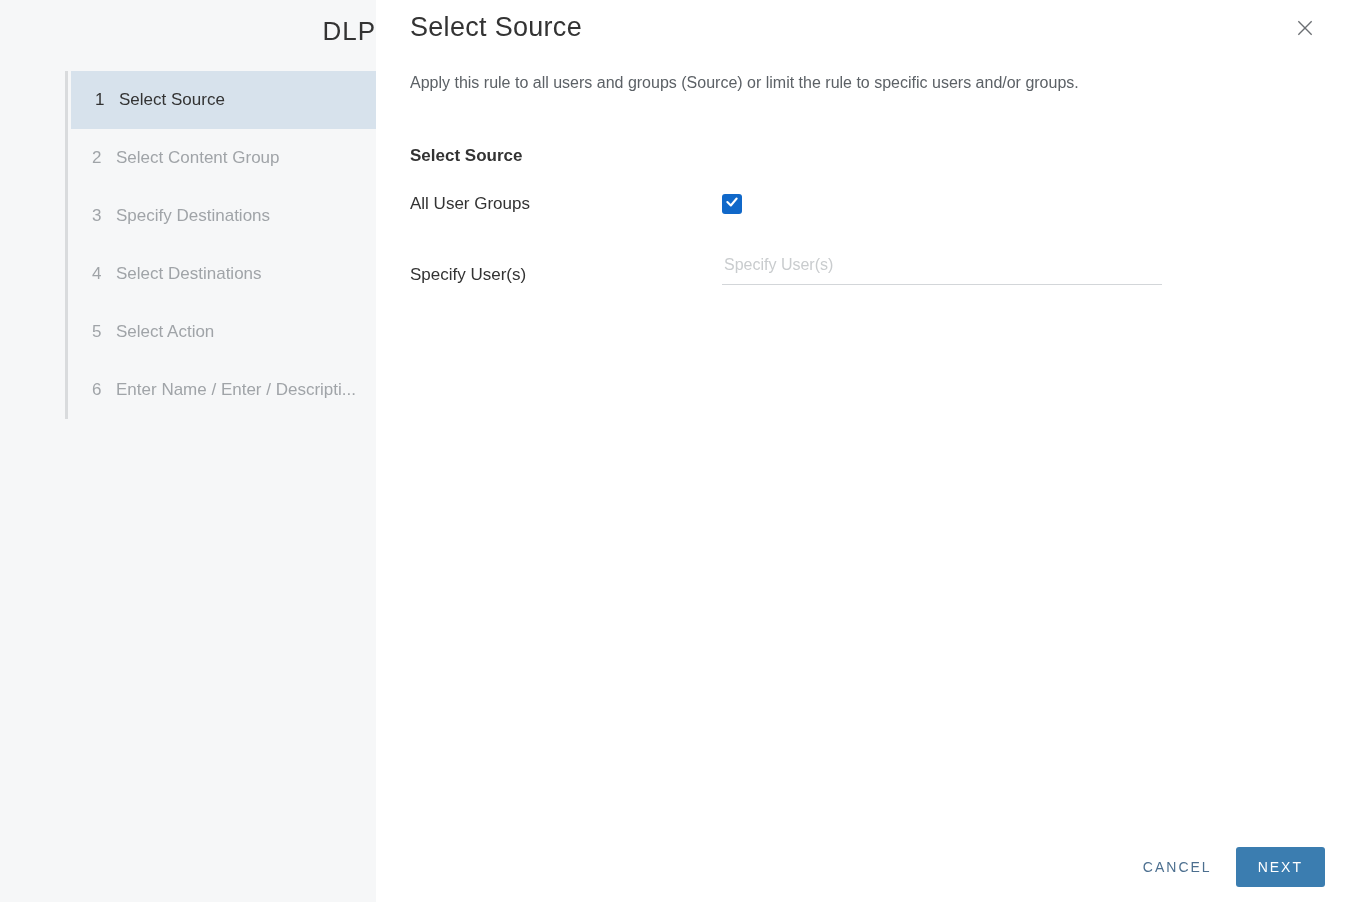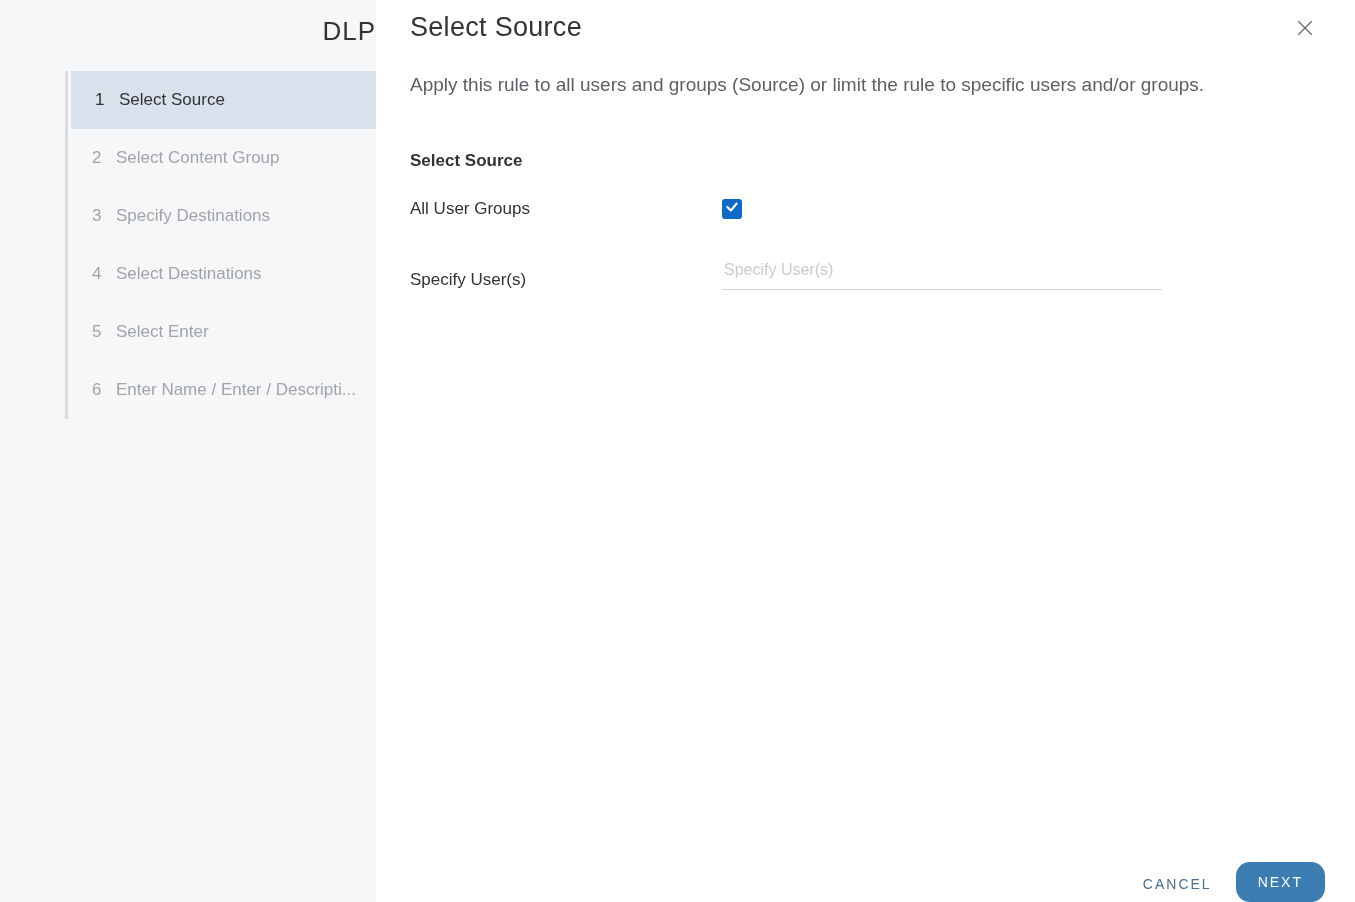--- a/index.html
+++ b/index.html
@@ -95,21 +95,21 @@
     flex:1;
   }
   .close-btn {
     background:none; border:none; cursor:pointer; padding:6px;
     color:#6b6f73;
   }
   .close-btn svg { width:20px; height:20px; display:block; }
 
   .page-desc {
     padding: 28px 34px 0 34px;
-    font-size: 19px;
+    font-size: 16px;
     color: #5c6166;
     line-height:1.4;
   }
 
   .form-area {
     padding: 52px 34px 0 34px;
   }
   .section-title {
     font-size: 17px;
     font-weight: 600;
@@ -148,21 +148,21 @@
   }
   .underline-input::placeholder { color:#c9ccce; }
   .underline-input:disabled { color:#c9ccce; }
 
   
   .footer {
     position:absolute;
     bottom:0; left:0; right:0;
     height:70px;
     display:flex;
-    align-items:flex-end;
+    align-items:center;
     justify-content:flex-end;
     padding: 0 30px;
     gap: 20px;
     background:#fff;
   }
   .btn-cancel {
     background:none; border:none;
     font-size:14px;
     letter-spacing:2px;
     color:#4c6f8f;
@@ -171,21 +171,21 @@
     padding:10px 4px;
   }
   .btn-next {
     background:#3b7db0;
     color:#fff;
     border:none;
     font-size:14px;
     letter-spacing:2px;
     font-weight:500;
     padding:12px 22px;
-    border-radius:14px;
+    border-radius:3px;
     cursor:pointer;
   }
 </style>
 </head>
 <body>
 
 <div class="wrap">
 
   <aside class="sidebar">
     <div class="sidebar-title">DLP</div>
@@ -201,21 +201,21 @@
       <div class="step">
         <span class="step-num">3</span>
         <span class="step-label">Specify Destinations</span>
       </div>
       <div class="step">
         <span class="step-num">4</span>
         <span class="step-label">Select Destinations</span>
       </div>
       <div class="step">
         <span class="step-num">5</span>
-        <span class="step-label">Select Enter</span>
+        <span class="step-label">Select Action</span>
       </div>
       <div class="step">
         <span class="step-num">6</span>
         <span class="step-label">Enter Name / Enter / Descripti...</span>
       </div>
     </nav>
   </aside>
 
   <main class="main">
     <div class="main-header">

